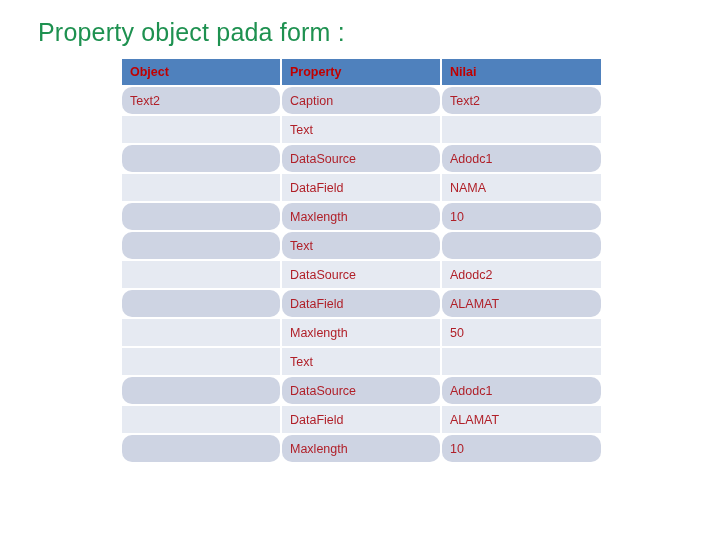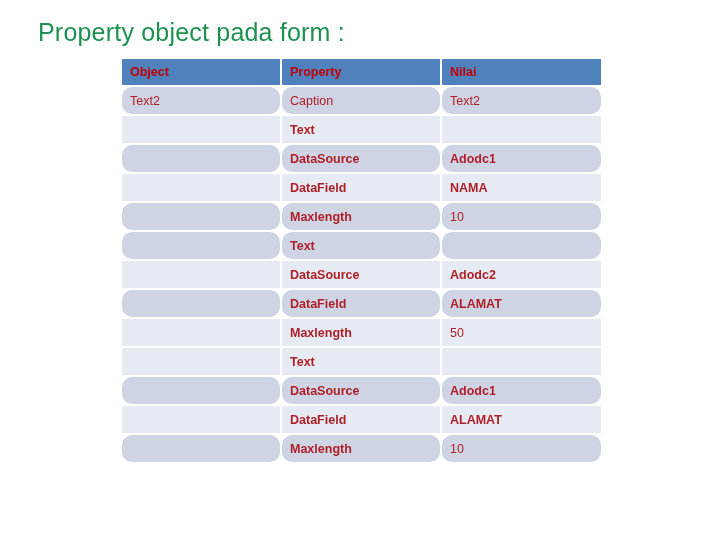--- a/index.html
+++ b/index.html
@@ -64,21 +64,21 @@
   #property-table thead th {
     background: #4f81bd;
     font-weight: 700;
     color: #c00000;
     height: 26px;
   }
 
   tr.row-dark td { background: #ced4e3; border-radius: 10px; }
   tr.row-light td { background: #e6eaf2; }
 
-  td.bold-cell { font-weight: 700; }
+  td.bold-cell { font-weight: 400; }
   td.empty-cell { color: transparent; }
 </style>
 </head>
 <body>
 
 <div id="slide">
 
   <div id="slide-title">Property object pada form :</div>
 
   <table id="property-table">

